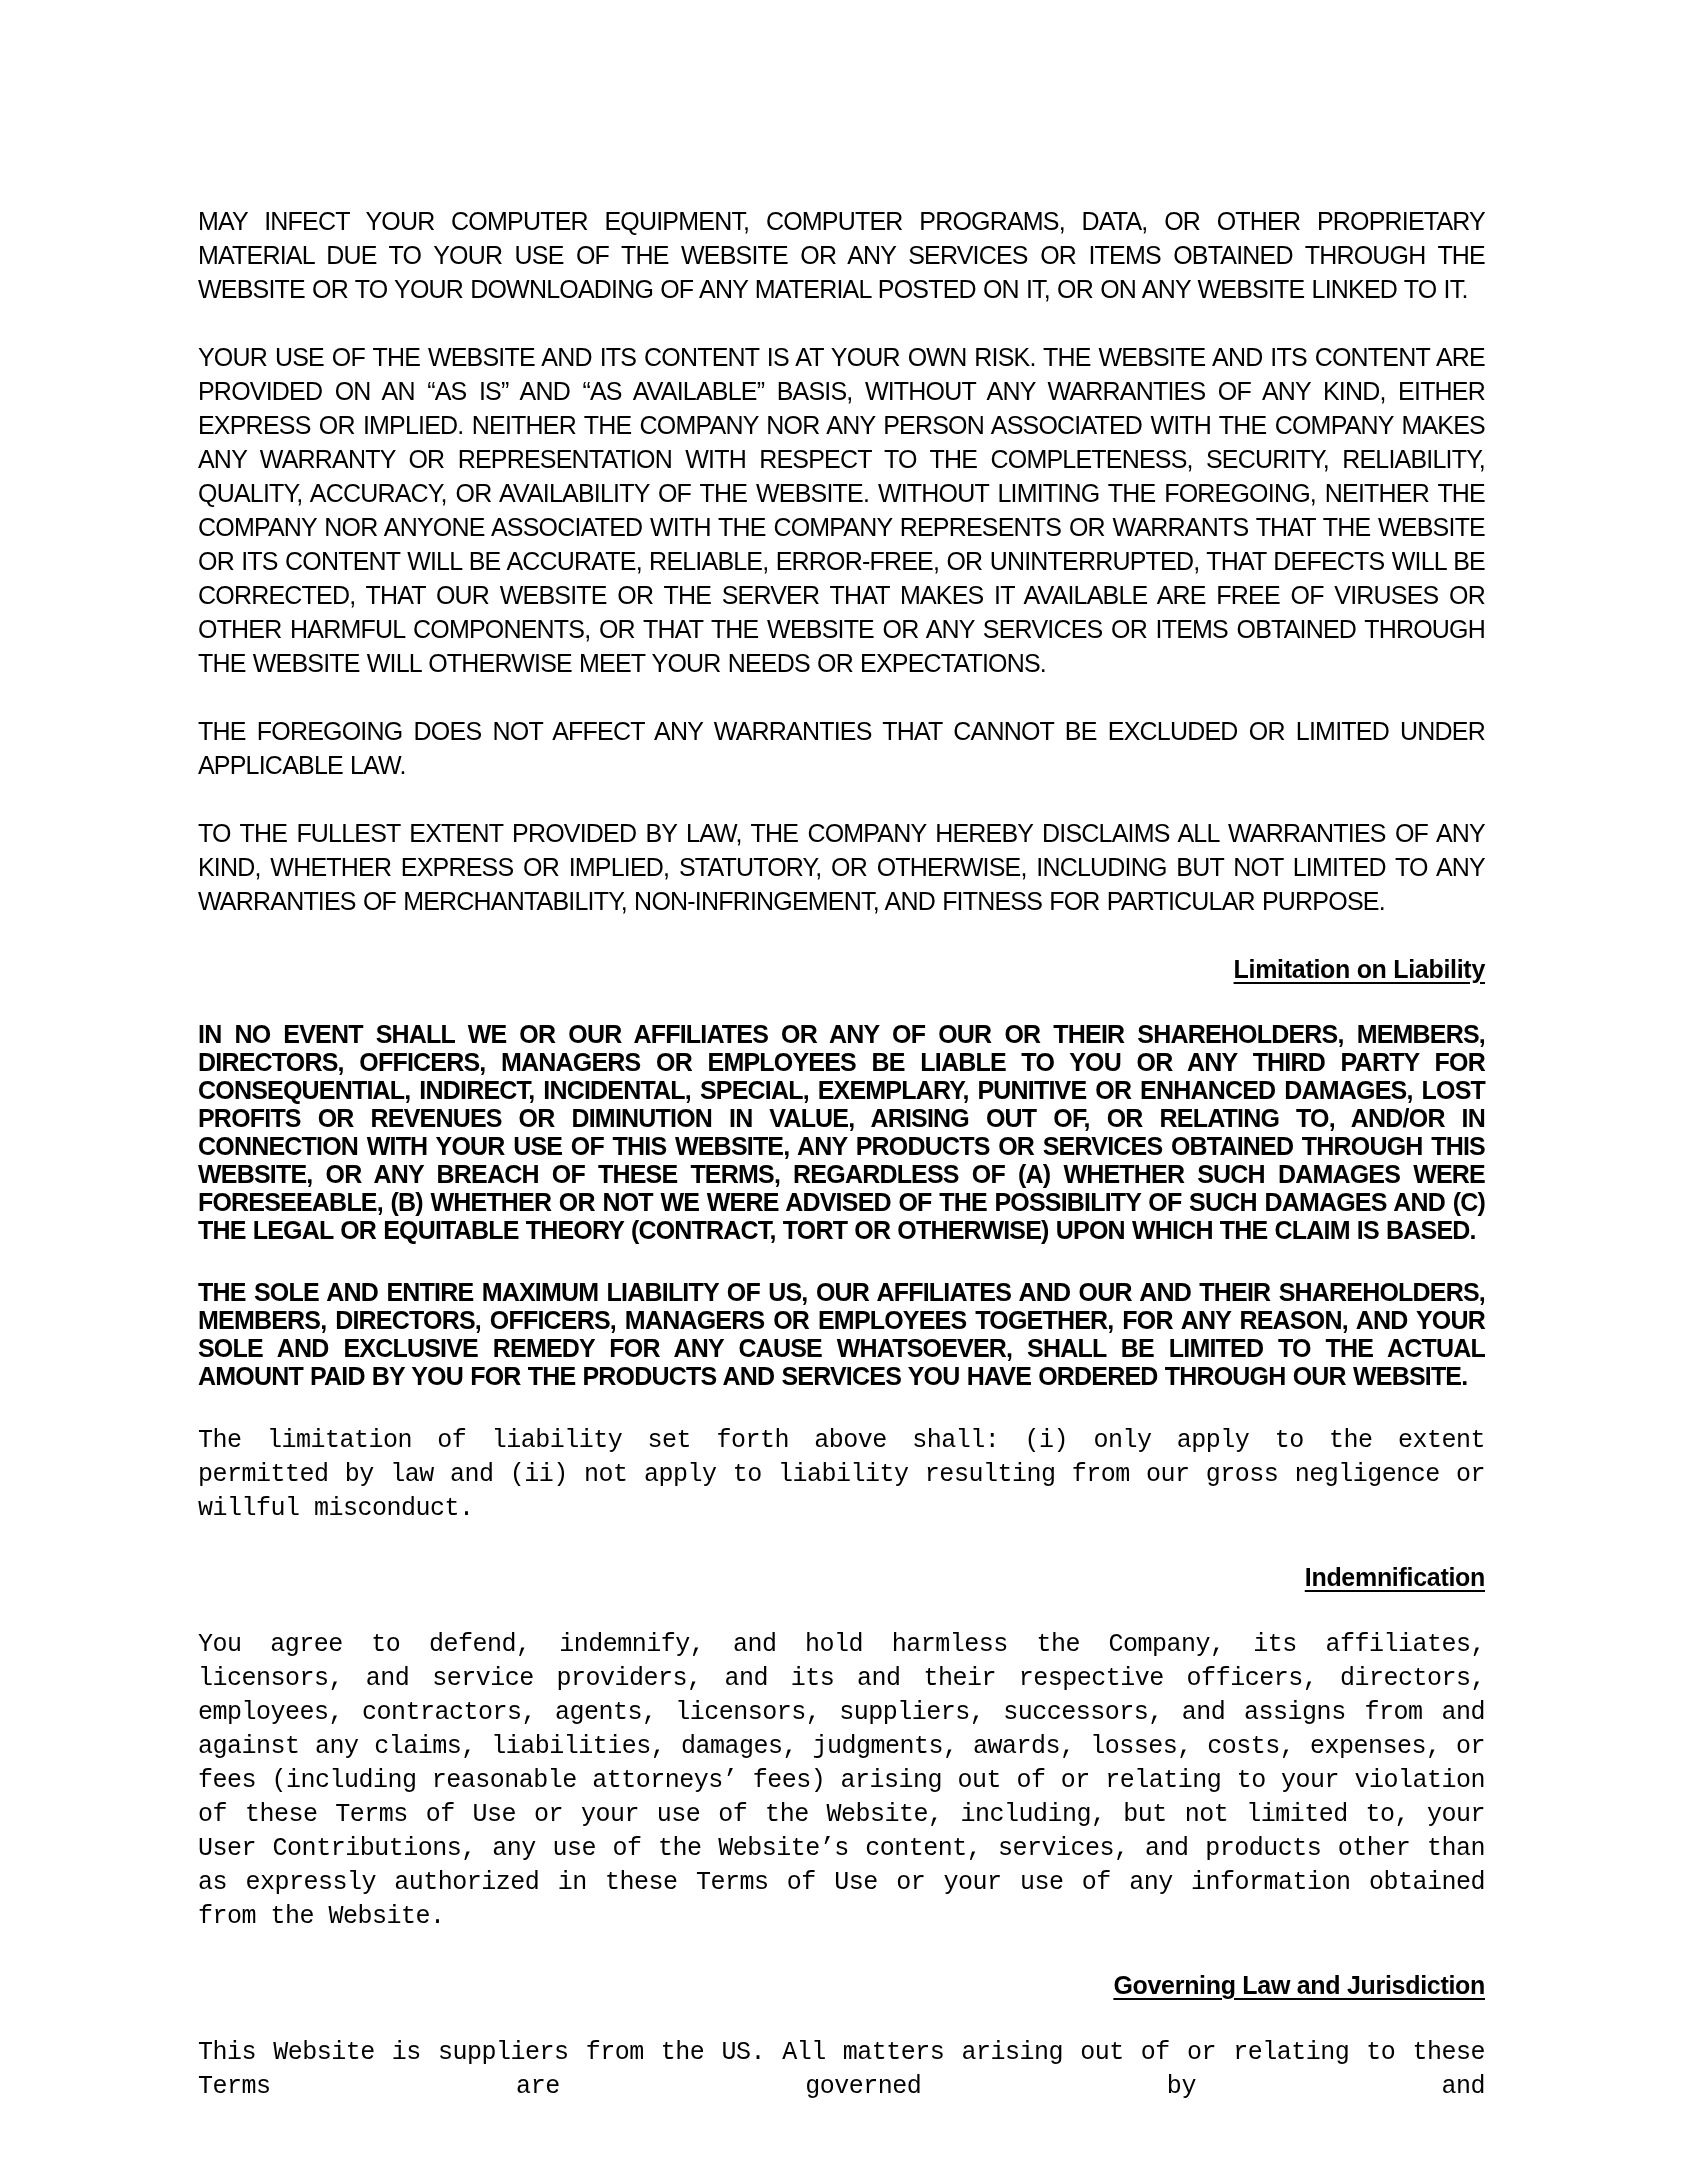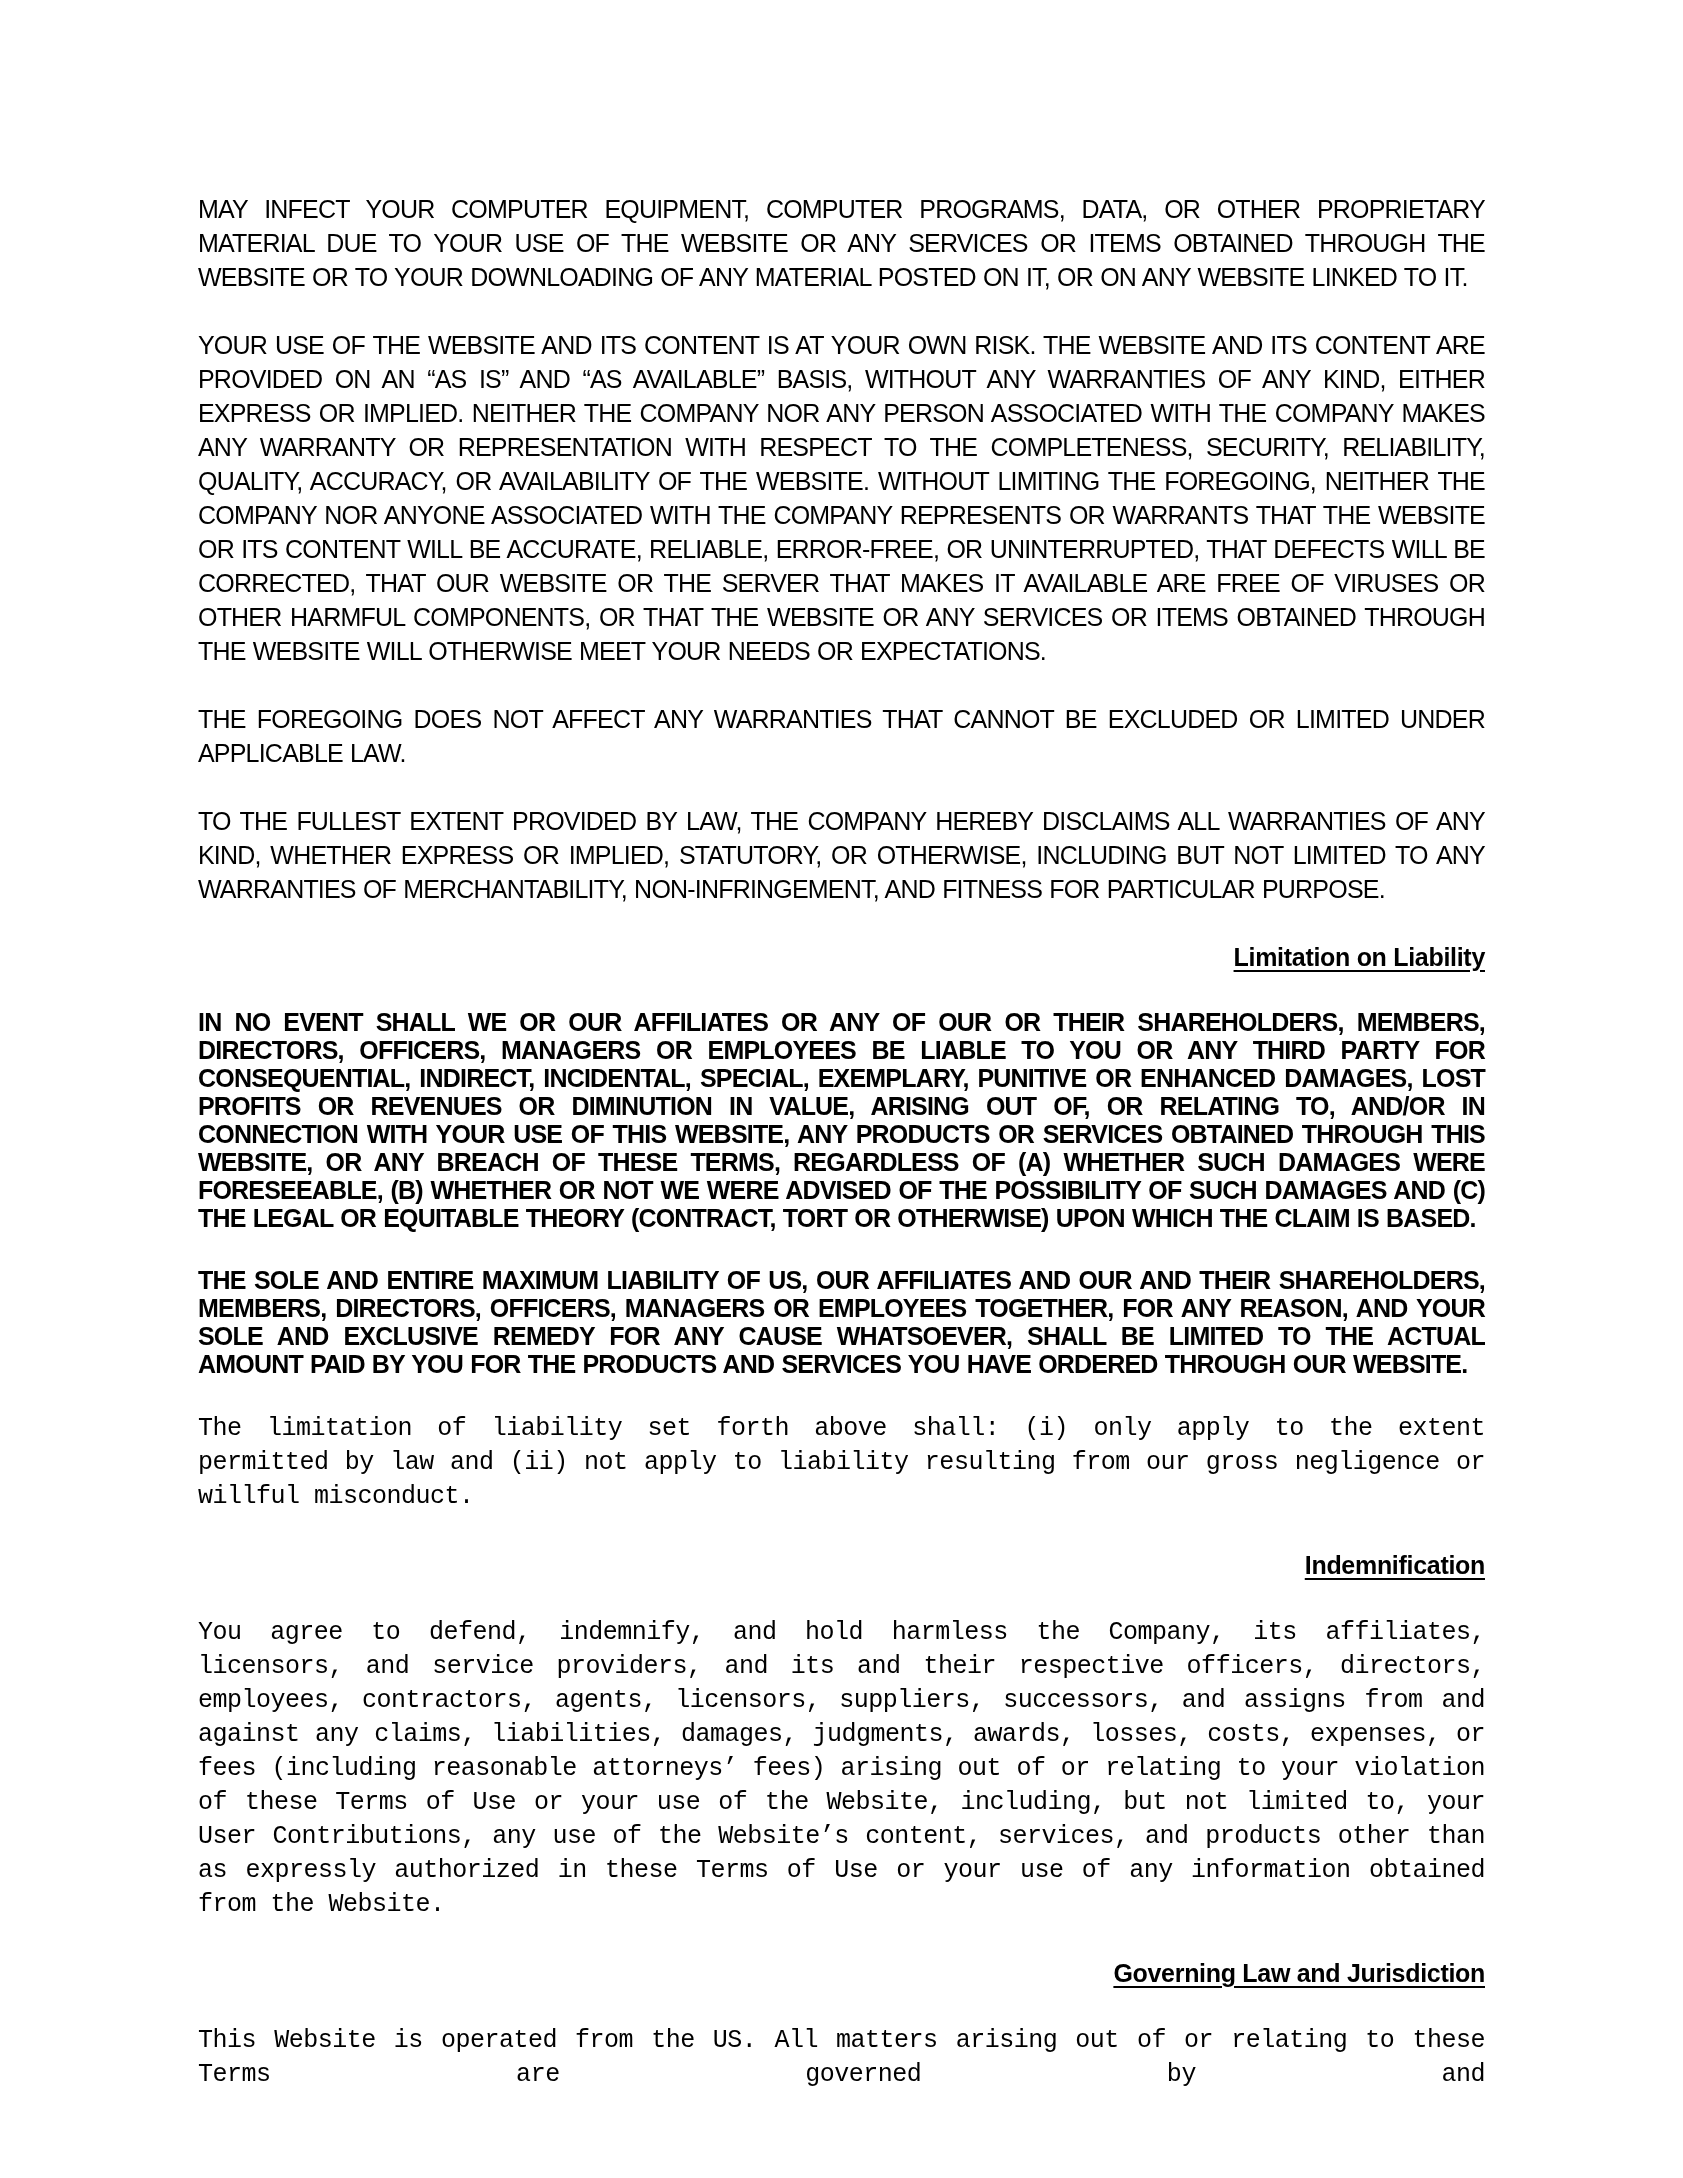--- a/index.html
+++ b/index.html
@@ -14,21 +14,21 @@
     overflow: hidden;
   }
   .page {
     position: absolute;
     inset: 0;
     background: #ffffff;
   }
   .content {
     position: absolute;
     left: 198px;
-    top: 192px;
+    top: 204px;
     width: 1287px;
     color: #000000;
     font-family: "Liberation Sans", sans-serif;
     text-align: justify;
   }
   .content p {
     margin: 0 0 34px 0;
   }
   .para-caps {
     font-size: 25px;
@@ -86,17 +86,17 @@
     <p class="para-caps-bold">THE SOLE AND ENTIRE MAXIMUM LIABILITY OF US, OUR AFFILIATES AND OUR AND THEIR SHAREHOLDERS, MEMBERS, DIRECTORS, OFFICERS, MANAGERS OR EMPLOYEES TOGETHER, FOR ANY REASON, AND YOUR SOLE AND EXCLUSIVE REMEDY FOR ANY CAUSE WHATSOEVER, SHALL BE LIMITED TO THE ACTUAL AMOUNT PAID BY YOU FOR THE PRODUCTS AND SERVICES YOU HAVE ORDERED THROUGH OUR WEBSITE.</p>
 
     <p class="para-normal">The limitation of liability set forth above shall: (i) only apply to the extent permitted by law and (ii) not apply to liability resulting from our gross negligence or willful misconduct.</p>
 
     <h2 class="section-heading">Indemnification</h2>
 
     <p class="para-normal">You agree to defend, indemnify, and hold harmless the Company, its affiliates, licensors, and service providers, and its and their respective officers, directors, employees, contractors, agents, licensors, suppliers, successors, and assigns from and against any claims, liabilities, damages, judgments, awards, losses, costs, expenses, or fees (including reasonable attorneys’ fees) arising out of or relating to your violation of these Terms of Use or your use of the Website, including, but not limited to, your User Contributions, any use of the Website’s content, services, and products other than as expressly authorized in these Terms of Use or your use of any information obtained from the Website.</p>
 
     <h2 class="section-heading">Governing Law and Jurisdiction</h2>
 
-    <p class="para-normal justify-last">This Website is operated from the US. All matters arising out of or relating to these Terms are governed by and</p>
+    <p class="para-normal justify-last">This Website is suppliers from the US. All matters arising out of or relating to these Terms are governed by and</p>
 
   </div>
 </div>
 
 
 </body></html>

